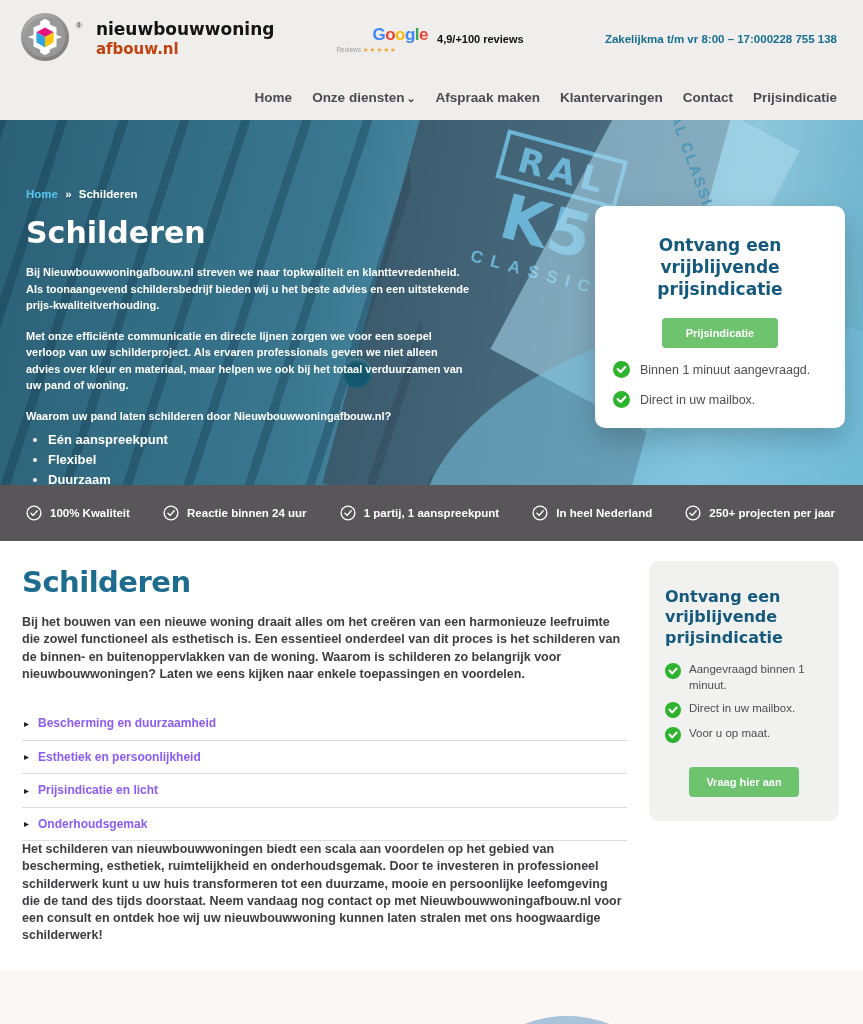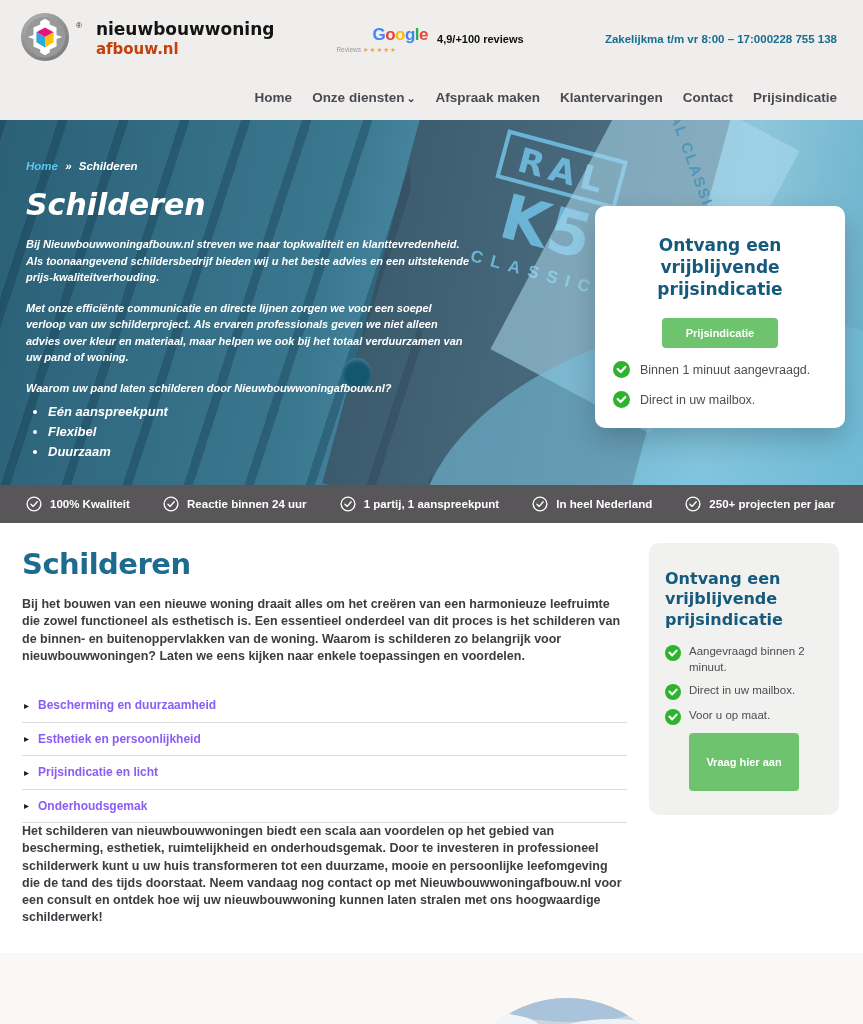--- a/index.html
+++ b/index.html
@@ -38,40 +38,40 @@
   .ral-k5 { font-size:62px; font-weight:800; line-height:1; margin-top:4px; font-family:"DejaVu Sans",sans-serif; }
   .ral-classic { font-size:17px; letter-spacing:8px; font-weight:600; margin-top:6px; }
   .fan-light { position:absolute; left:555px; top:-30px; width:180px; height:320px;
     background:rgba(173,219,238,.55); transform:rotate(28deg); }
   .ral-side-text { position:absolute; left:28px; top:50px; transform:rotate(42deg);
     color:#4e97ba; font-size:15px; font-weight:700; letter-spacing:2px; white-space:nowrap; }
   .fan-pages { position:absolute; right:-110px; bottom:-170px; width:560px; height:330px;
     background:rgba(120,195,224,.55); border-radius:50%; transform:rotate(-14deg); }
   .rivet { position:absolute; left:342px; top:238px; width:30px; height:30px; border-radius:50%;
     background:#13576f; box-shadow:inset 0 2px 4px rgba(255,255,255,.25); }
-  .hero-content { position:absolute; left:26px; top:40px; width:445px; color:#fff; z-index:3;font-style:italic; }
+  .hero-content { position:absolute; left:26px; top:68px; width:445px; color:#fff; z-index:3; }
   .breadcrumb { font-size:11.5px; font-weight:700; }
   .breadcrumb .bc-home { color:#57c7ee; cursor:pointer; }
   .breadcrumb .bc-sep { margin:0 4px; }
   .hero-title { font-size:30px; font-weight:800; margin-top:15px; font-family:"DejaVu Sans","Liberation Sans",sans-serif; }
   .hero-p { font-size:11px; font-weight:600; line-height:1.5; margin-top:14px; }
   .hero-bullets { margin:8px 0 0 22px; }
   .hero-bullets li { font-size:13px; font-weight:600; margin-top:5px; }
   .hero-card { position:absolute; right:18px; top:86px; width:250px; background:#fff; border-radius:10px;
     padding:28px 18px 20px; box-shadow:0 12px 28px rgba(0,0,0,.20); z-index:4; }
   .hero-card-title { text-align:center; color:#155a7d; font-size:17px; font-weight:800; line-height:1.3;
     font-family:"DejaVu Sans","Liberation Sans",sans-serif; }
   .green-btn { display:block; margin:18px auto 6px; background:#6ec36e; color:#fff; font-size:11px;
     font-weight:700; padding:9px 24px; border:none; border-radius:4px; cursor:pointer;
     font-family:"Liberation Sans",sans-serif; }
   .check-row { display:flex; align-items:center; gap:10px; margin-top:13px; font-size:12.5px; color:#4c4c52; }
   .gcheck { width:17px; height:17px; flex:0 0 17px; }
 
   
-  .usp-bar { height:38px; background:#595659; display:flex; align-items:center;
+  .usp-bar { height:56px; background:#595659; display:flex; align-items:center;
     justify-content:space-between; padding:0 28px 0 26px; }
   .usp-item { display:flex; align-items:center; gap:8px; color:#fff; font-size:11.5px; font-weight:700; white-space:nowrap; }
   .ocheck { width:16px; height:16px; flex:0 0 16px; }
 
   
   .main { display:flex; gap:22px; padding:20px 24px 26px 22px; background:#fff; }
   .main-left { flex:1; padding-top:4px; }
   .main-title { font-size:29px; font-weight:800; color:#1d6b8f; margin-bottom:15px;
     font-family:"DejaVu Sans","Liberation Sans",sans-serif; letter-spacing:-0.5px; }
   .body-p { font-size:12.5px; font-weight:700; color:#3c3c42; line-height:1.38; }
@@ -81,22 +81,22 @@
   .acc-caret { font-size:10px; color:#1c1c1c; }
   .acc-label { font-size:12px; font-weight:700; color:#8b5cf6; }
   .outro { }
   .main-right { width:190px; flex:0 0 190px; }
   .side-card { background:#f1f1ef; border-radius:10px; padding:26px 16px 24px; }
   .side-title { color:#155a7d; font-size:16px; font-weight:800; line-height:1.28; margin-bottom:14px;
     font-family:"DejaVu Sans","Liberation Sans",sans-serif; }
   .side-check { display:flex; align-items:flex-start; gap:8px; margin-top:8px; font-size:11.5px;
     color:#4c4c52; line-height:1.35; }
   .side-check .gcheck { margin-top:1px; width:16px; height:16px; flex:0 0 16px; }
-  .side-btn { display:block; margin:8px auto 0; background:#6ec36e; color:#fff; font-size:11px;
-    font-weight:700; padding:23px 17px; border:none; border-radius:4px; cursor:pointer;
+  .side-btn { display:block; margin:24px auto 0; background:#6ec36e; color:#fff; font-size:11px;
+    font-weight:700; padding:9px 17px; border:none; border-radius:4px; cursor:pointer;
     font-family:"Liberation Sans",sans-serif; }
 
   
   .cta { background:#fbf7f4; position:relative; padding:52px 26px 80px; min-height:200px; }
   .cta-circle { position:absolute; left:452px; top:45px; width:230px; height:230px; border-radius:50%;
     overflow:hidden; }
 </style>
 </head>
 <body>
 
@@ -275,21 +275,21 @@
   </div>
 
   <div class="main-right">
     <div class="side-card">
       <div class="side-title">Ontvang een vrijblijvende prijsindicatie</div>
       <div class="side-check">
         <svg class="gcheck" viewBox="0 0 20 20">
             <circle cx="10" cy="10" r="10" fill="#2db32d"></circle>
             <path d="M5.5 9.5 L9 13 L14.5 7" stroke="#fff" stroke-width="2.6" fill="none" stroke-linecap="round" stroke-linejoin="round"></path>
           </svg>
-        <span>Aangevraagd binnen 2 minuut.</span>
+        <span>Aangevraagd binnen 1 minuut.</span>
       </div>
       <div class="side-check">
         <svg class="gcheck" viewBox="0 0 20 20">
             <circle cx="10" cy="10" r="10" fill="#2db32d"></circle>
             <path d="M5.5 9.5 L9 13 L14.5 7" stroke="#fff" stroke-width="2.6" fill="none" stroke-linecap="round" stroke-linejoin="round"></path>
           </svg>
         <span>Direct in uw mailbox.</span>
       </div>
       <div class="side-check">
         <svg class="gcheck" viewBox="0 0 20 20">

